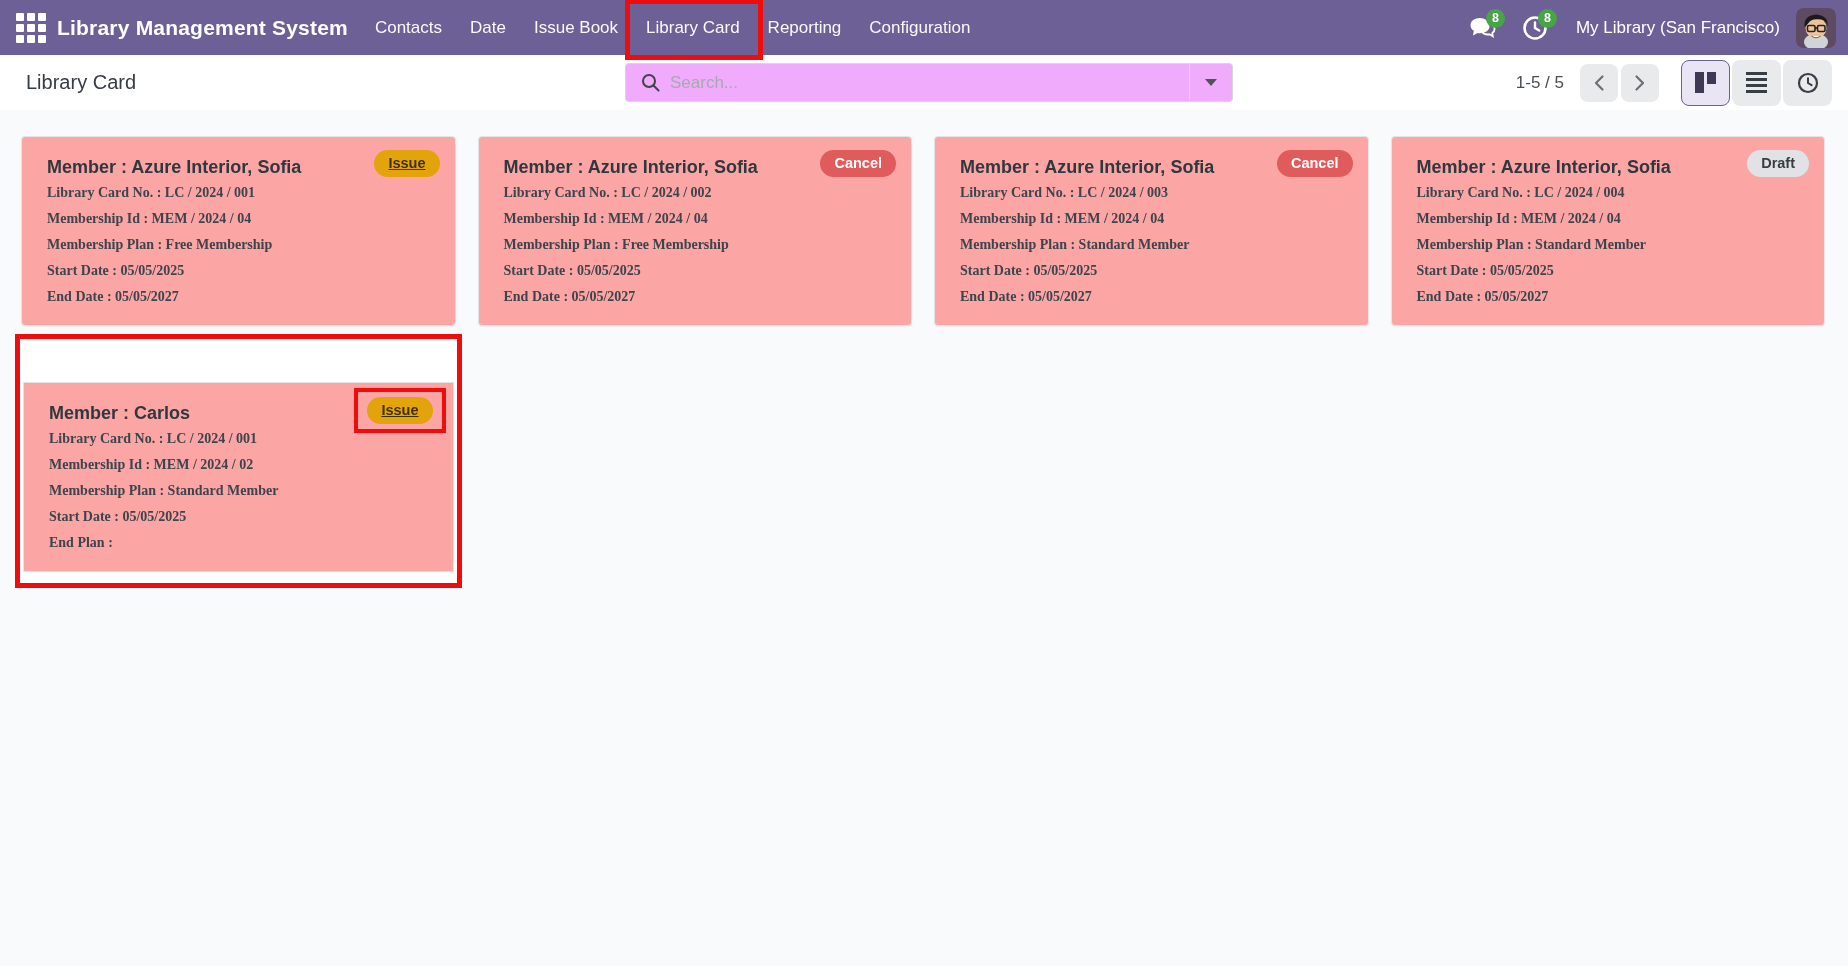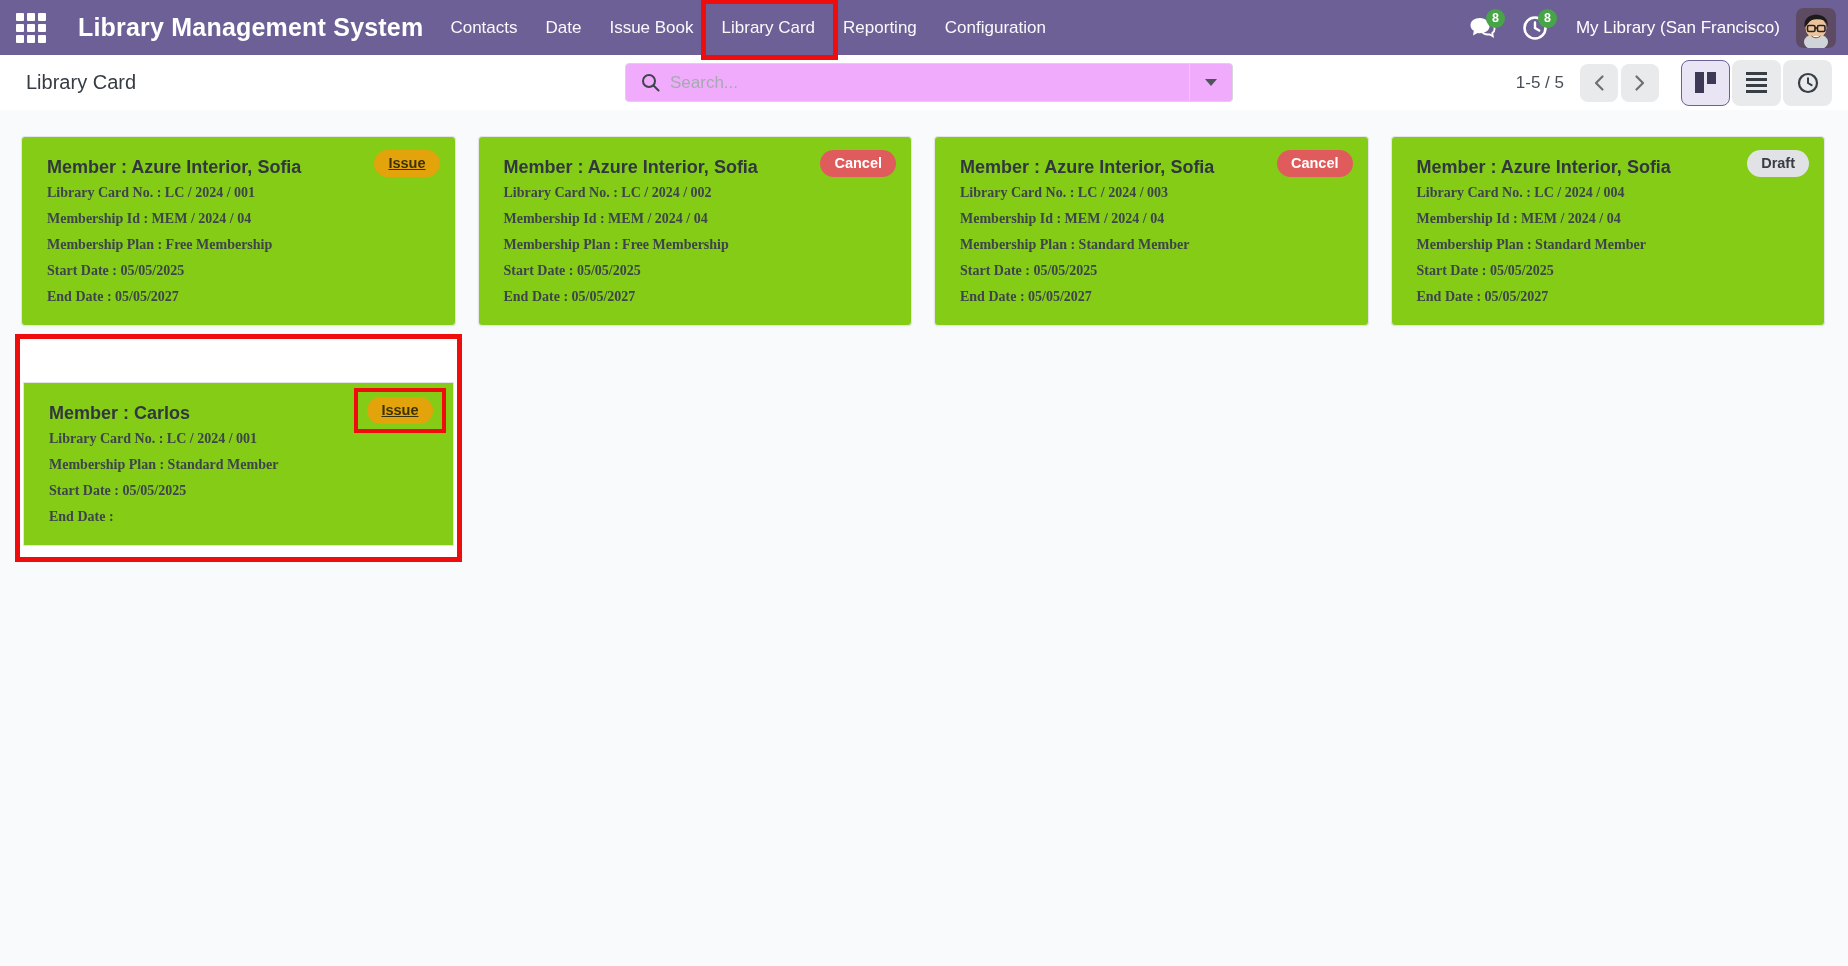--- a/index.html
+++ b/index.html
@@ -12,21 +12,21 @@
   }
   *{box-sizing:border-box;margin:0;padding:0;}
   html,body{width:1848px;height:966px;overflow:hidden;}
   body{font-family:"Liberation Sans", sans-serif;background:#f9fafb;}
 
   
   .navbar{height:55px;background:var(--nav-bg);display:flex;align-items:center;padding:0 12px 0 10px;color:#fff;position:relative;}
   .apps-btn{width:42px;height:42px;display:flex;align-items:center;justify-content:center;cursor:pointer;}
   .apps-grid{display:grid;grid-template-columns:repeat(3,8px);grid-template-rows:repeat(3,8px);gap:3px;}
   .apps-grid span{background:#fff;border-radius:1px;}
-  .brand{font-size:25px;font-weight:700;margin-left:26px;white-space:nowrap;letter-spacing:.2px;}
+  .brand{font-size:21px;font-weight:700;margin-left:5px;white-space:nowrap;letter-spacing:.2px;}
   .nav-menu{display:flex;align-items:center;list-style:none;margin-left:13px;}
   .nav-item{position:relative;padding:8px 14px;font-size:17px;color:rgba(255,255,255,.96);white-space:nowrap;cursor:pointer;border-radius:3px;}
   .nav-item.annotated::after{content:"";position:absolute;left:-7px;right:-9px;top:-11px;bottom:-14px;border:5px solid var(--red);pointer-events:none;}
   .systray{margin-left:auto;display:flex;align-items:center;}
   .tray-icon{position:relative;width:34px;height:34px;display:flex;align-items:center;justify-content:center;margin-right:18px;cursor:pointer;}
   .tray-badge{position:absolute;top:-2px;right:-5px;min-width:19px;height:19px;background:#47a447;border-radius:50%;color:#fff;font-size:12.5px;font-weight:700;display:flex;align-items:center;justify-content:center;}
   .company{font-size:17px;margin:0 16px 0 6px;white-space:nowrap;cursor:pointer;}
   .avatar{width:40px;height:40px;border-radius:7px;overflow:hidden;flex:0 0 auto;cursor:pointer;}
 
   
@@ -50,21 +50,21 @@
   .kanban-glyph{display:flex;gap:3px;}
   .kanban-glyph .col-a{width:9px;height:21px;background:#3e3955;}
   .kanban-glyph .col-b{width:9px;height:12px;background:#3e3955;align-self:flex-start;}
   .list-glyph{display:flex;flex-direction:column;gap:2.5px;}
   .list-glyph span{width:21px;height:3.5px;background:#383e45;}
 
   
   .content{padding:26px 23px 0 21px;min-height:856px;background:#f9fafb;}
   .kanban-grid{display:grid;grid-template-columns:repeat(4,1fr);column-gap:22px;row-gap:8px;align-items:start;}
   .cell{position:relative;}
-  .kanban-card{position:relative;background:#84cc16;border:1px solid var(--border);border-radius:4px;box-shadow:0 1px 2px rgba(60,60,80,.05);padding:17px 18px 15px 25px;cursor:pointer;}
+  .kanban-card{position:relative;background:#fca5a5;border:1px solid var(--border);border-radius:4px;box-shadow:0 1px 2px rgba(60,60,80,.05);padding:17px 18px 15px 25px;cursor:pointer;}
   .card-title{font-size:18px;font-weight:700;color:var(--text-dark);line-height:26px;padding-right:90px;}
   .card-line{font-size:14px;font-weight:700;color:var(--text-line);line-height:26px;font-family:Liberation Serif, serif;}
   .badge-box{position:absolute;top:13px;right:15px;}
   .badge{display:inline-block;border-radius:999px;padding:5px 14px;font-size:14.5px;font-weight:700;line-height:1.2;white-space:nowrap;}
   .badge.issue{background:#e2a30b;color:#3c3106;text-decoration:underline;}
   .badge.cancel{background:#e05c5c;color:#fff;}
   .badge.draft{background:#e0e2e5;color:#383d42;}
 
   
   .cell.annotated{border:5px solid var(--red);margin:0 -6px;background:#fff;padding:3px 3px 11px 3px;}
@@ -250,23 +250,24 @@
         <span class="badge draft">Draft</span>
       </div>
     </div>
   </div>
 
   <div class="cell annotated">
     <div class="kanban-card">
       <div class="card-title">Member : Carlos</div>
       <div>
             <div class="card-line">Library Card No. : LC / 2024 / 001</div>
+            <div class="card-line">Membership Id : MEM / 2024 / 02</div>
             <div class="card-line">Membership Plan : Standard Member</div>
             <div class="card-line">Start Date : 05/05/2025</div>
-            <div class="card-line">End Date :</div>
+            <div class="card-line">End Plan :</div>
           </div>
       <div class="badge-box">
         <span class="badge issue">Issue</span>
       </div>
     </div>
   </div>
 </div>
 </main>
 
 </body></html>

